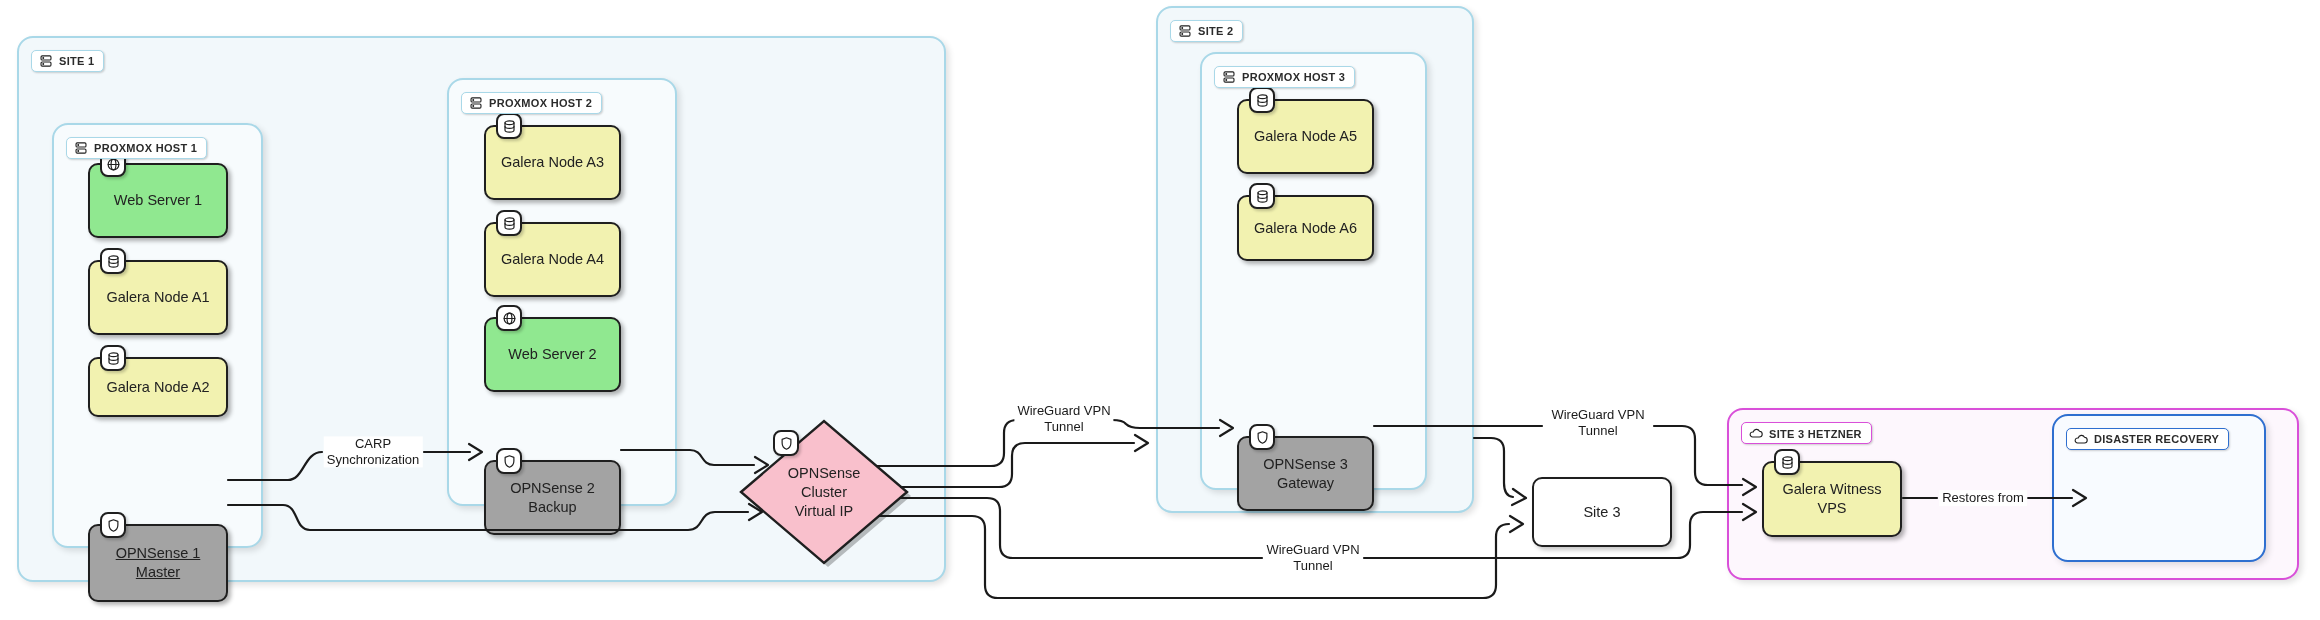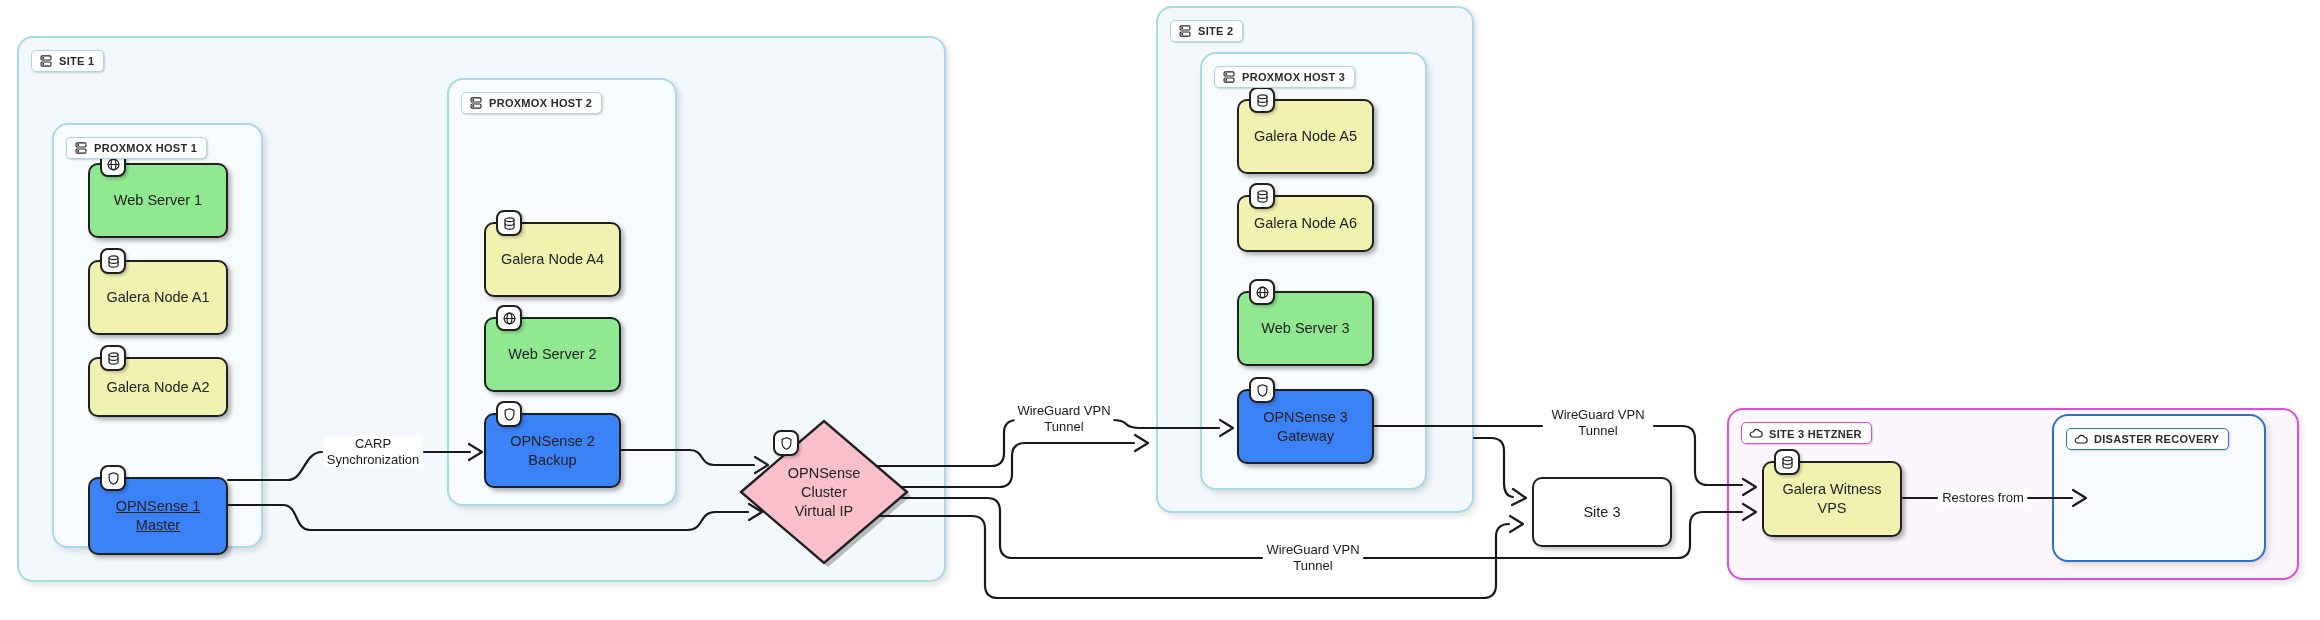--- a/index.html
+++ b/index.html
@@ -19,21 +19,21 @@
   .badge.hetzner{border-color:#d94fd9;}
   .badge.dr{border-color:#2e6fd0;}
   .badge svg{width:14px;height:14px;flex:0 0 auto;}
 
   .node{position:absolute;border:2px solid #1f1f1f;border-radius:10px;
     box-shadow:3px 3px 4px rgba(0,0,0,.3);display:flex;flex-direction:column;align-items:center;
     justify-content:center;text-align:center;font-size:14.5px;color:#222;line-height:1.3;
     box-sizing:border-box;z-index:2;}
   .node.green{background:#90e890;}
   .node.yellow{background:#f2f2b0;}
-  .node.pink{background:#3b82f6;}
+  .node.pink{background:#a3a3a3;margin-top:47px;}
   .node.blue{background:#c6dbf7;}
   .node.plain{background:#ffffff;box-shadow:3px 3px 4px rgba(0,0,0,.22);}
   .node span{display:block;}
 
   .node-badge{position:absolute;top:-14px;left:10px;width:26px;height:26px;background:#fff;
     border:2px solid #1f1f1f;border-radius:8px;display:flex;align-items:center;justify-content:center;
     box-shadow:2px 2px 3px rgba(0,0,0,.2);box-sizing:border-box;}
   .node-badge svg{width:15px;height:15px;}
   .float-badge{position:absolute;width:26px;height:26px;background:#fff;border:2px solid #1f1f1f;
     border-radius:8px;display:flex;align-items:center;justify-content:center;z-index:6;
@@ -136,20 +136,28 @@
   </div>
 
   <div class="container-box inner" style="left:447px;top:78px;width:230px;height:428px;"></div>
   <div class="badge" style="left:461px;top:92px;">
     <svg viewBox="0 0 24 24">
         <use href="#i-server"></use>
       </svg>
     <span>PROXMOX HOST 2</span>
   </div>
 
+  <div class="node yellow" style="left:484px;top:125px;width:137px;height:75px;">
+    <div class="node-badge">
+      <svg viewBox="0 0 24 24">
+          <use href="#i-db"></use>
+        </svg>
+      </div>
+    <span>Galera Node A3</span>
+  </div>
 
   <div class="node yellow" style="left:484px;top:222px;width:137px;height:75px;">
     <div class="node-badge">
       <svg viewBox="0 0 24 24">
           <use href="#i-db"></use>
         </svg>
       </div>
     <span>Galera Node A4</span>
   </div>
 
@@ -190,37 +198,29 @@
 
   <div class="node yellow" style="left:1237px;top:99px;width:137px;height:75px;">
     <div class="node-badge">
       <svg viewBox="0 0 24 24">
           <use href="#i-db"></use>
         </svg>
       </div>
     <span>Galera Node A5</span>
   </div>
 
-  <div class="node yellow" style="left:1237px;top:195px;width:137px;height:57px;">
+  <div class="node yellow" style="left:1237px;top:195px;width:137px;height:66px;">
     <div class="node-badge">
       <svg viewBox="0 0 24 24">
           <use href="#i-db"></use>
         </svg>
       </div>
     <span>Galera Node A6</span>
   </div>
 
-  <div class="node green" style="left:1237px;top:291px;width:137px;height:75px;">
-    <div class="node-badge">
-      <svg viewBox="0 0 24 24">
-          <use href="#i-globe"></use>
-        </svg>
-      </div>
-    <span>Web Server 3</span>
-  </div>
 
   <div class="node pink" style="left:1237px;top:389px;width:137px;height:75px;">
     <div class="node-badge">
       <svg viewBox="0 0 24 24">
           <use href="#i-shield"></use>
         </svg>
       </div>
     <span>OPNSense 3</span>
     <span>Gateway</span>
   </div>

